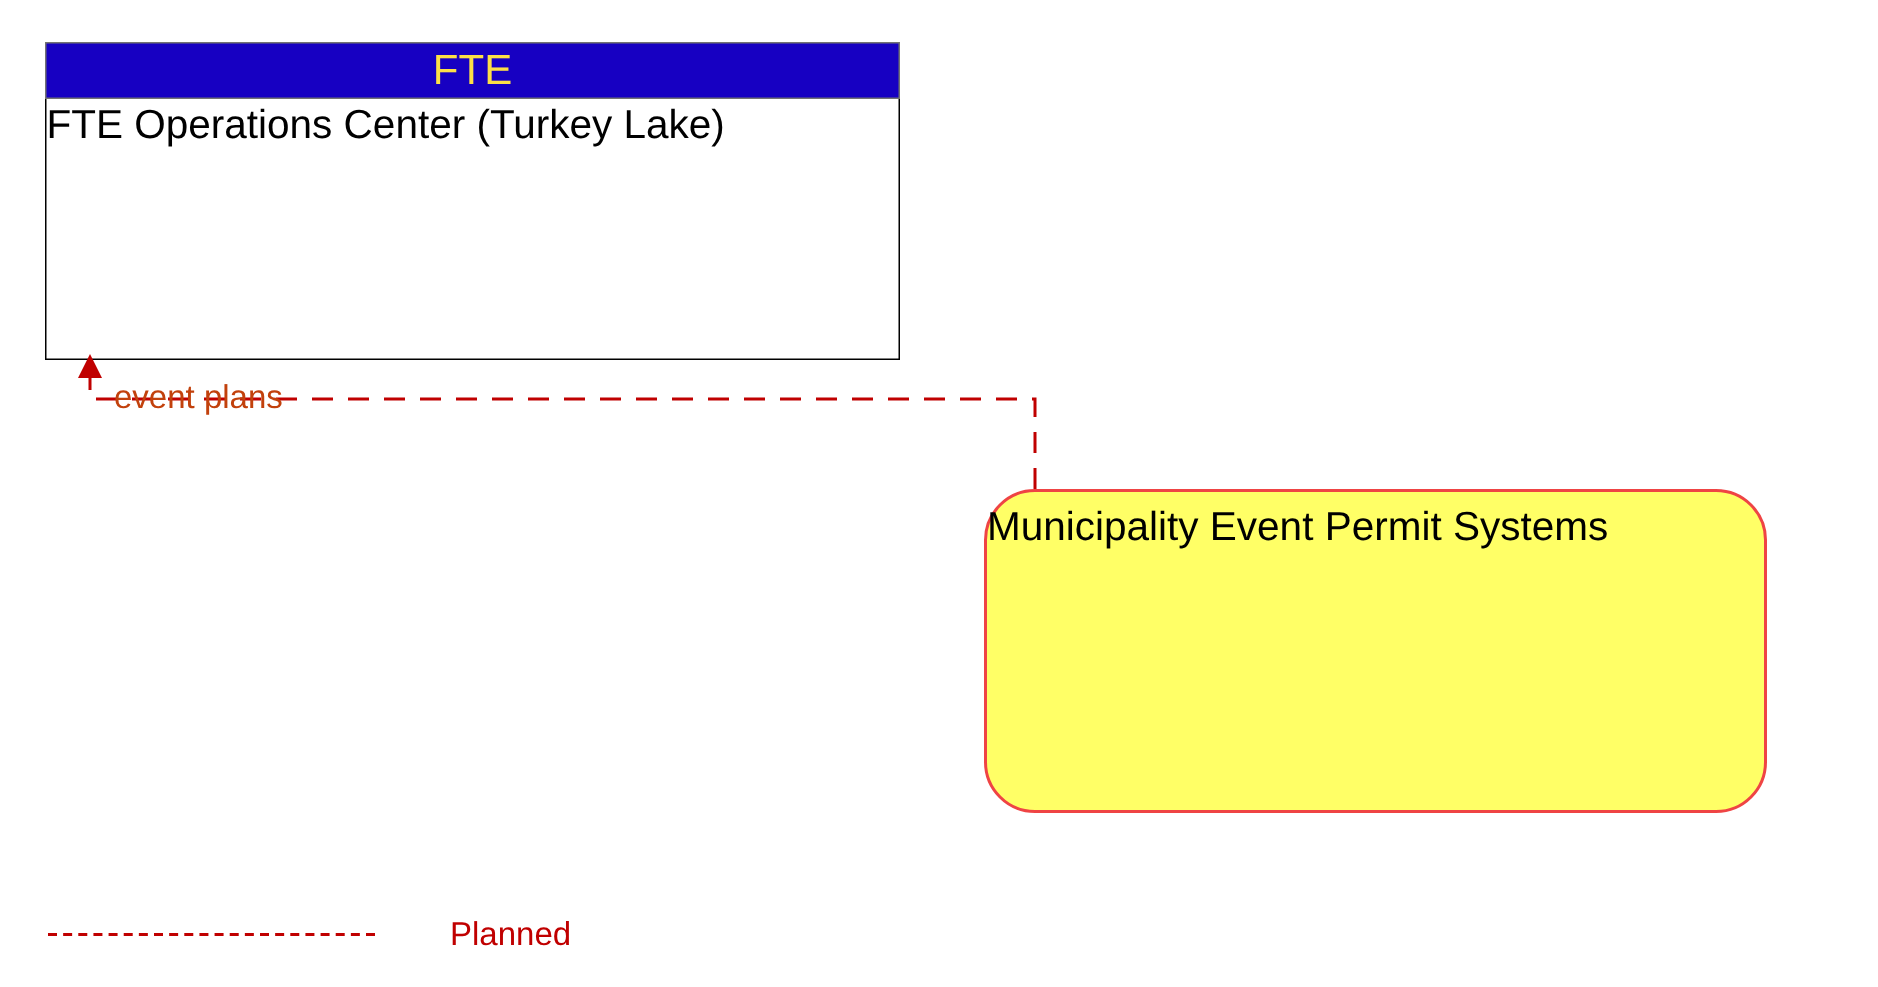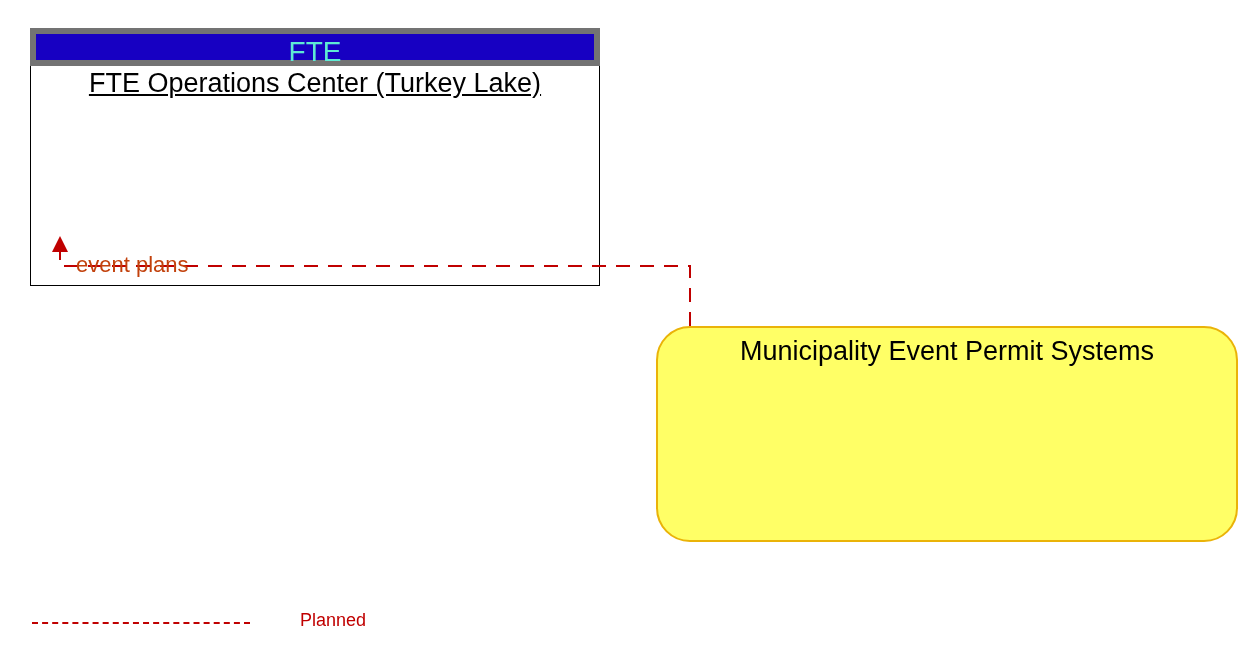--- a/index.html
+++ b/index.html
@@ -15,51 +15,48 @@
   .box {
     position: absolute;
     box-sizing: border-box;
   }
   .fte-header {
     left: 30px;
     top: 28px;
     width: 570px;
     height: 38px;
     background: #1700c2;
-    border: 6px solid #737373;
-    color: #5eead4;
+    border: 1px solid #737373;
+    color: #fde047;
     font-size: 28px;
     text-align: center;
     line-height: 36px;
   }
   .fte-body {
     left: 30px;
     top: 66px;
     width: 570px;
-    height: 220px;
+    height: 174px;
     background: #fff;
     border: 1px solid #000;
     border-top: none;
     font-size: 27px;
     color: #000;
-    text-align: center;
     padding-top: 2px;
-    text-decoration: underline;
   }
   .muni-box {
     left: 656px;
     top: 326px;
-    width: 582px;
+    width: 522px;
     height: 216px;
     background: #ffff66;
-    border: 2px solid #eab308;
+    border: 2px solid #ef4444;
     border-radius: 34px;
     font-size: 27px;
     color: #000;
-    text-align: center;
     padding-top: 8px;
   }
   .flow-label {
     position: absolute;
     left: 76px;
     top: 252px;
     color: #c2410c;
     font-size: 22px;
   }
   .legend-line {
@@ -68,21 +65,21 @@
     top: 622px;
     width: 218px;
     height: 0;
     border-top: 2px dashed #c00000;
   }
   .legend-label {
     position: absolute;
     left: 300px;
     top: 610px;
     color: #c00000;
-    font-size: 18px;
+    font-size: 22px;
   }
   svg.connector {
     position: absolute;
     left: 0;
     top: 0;
     width: 1252px;
     height: 658px;
     pointer-events: none;
   }
 </style>

